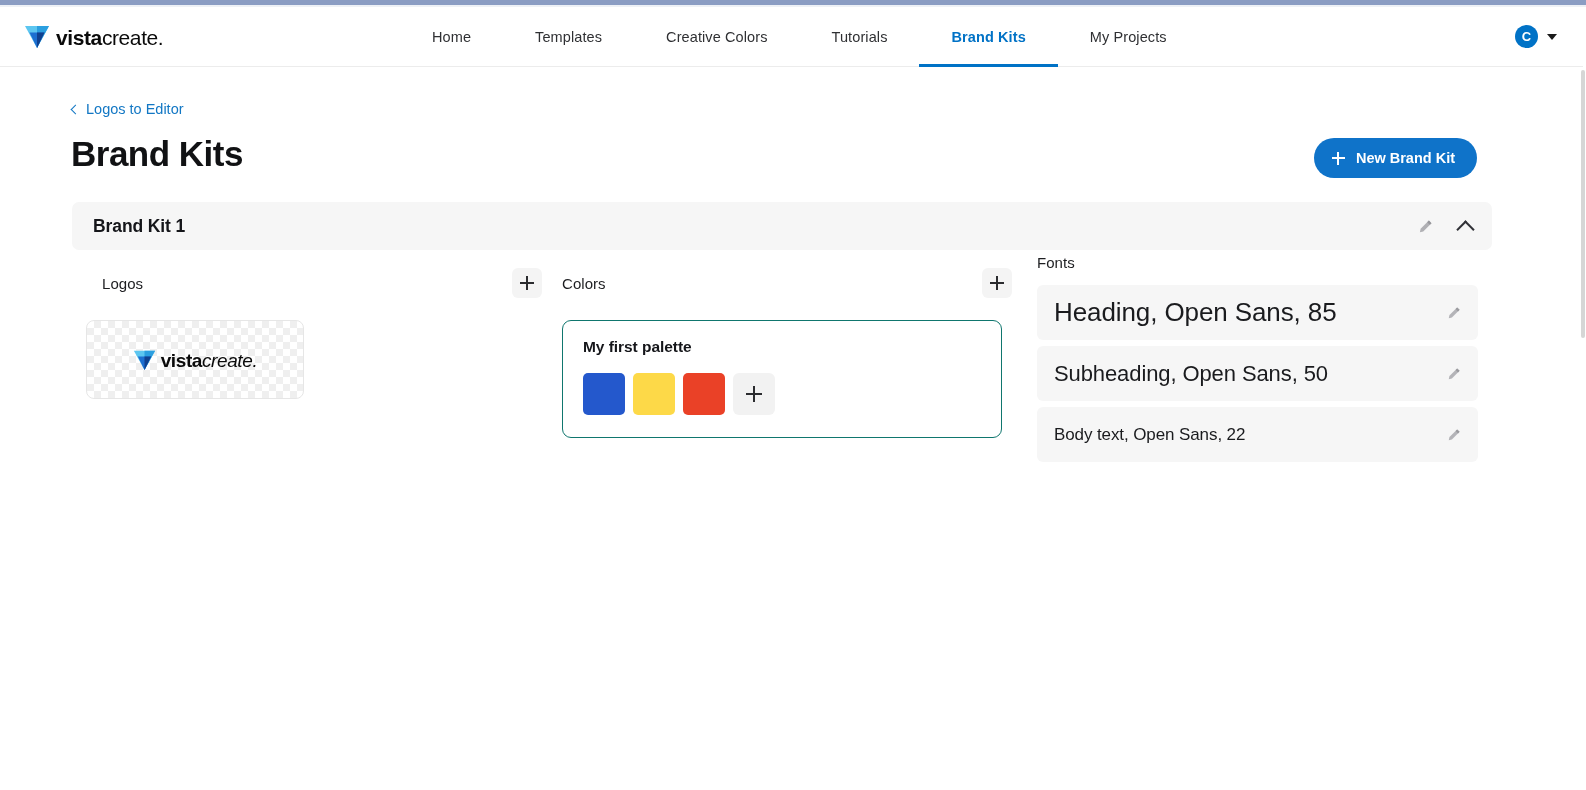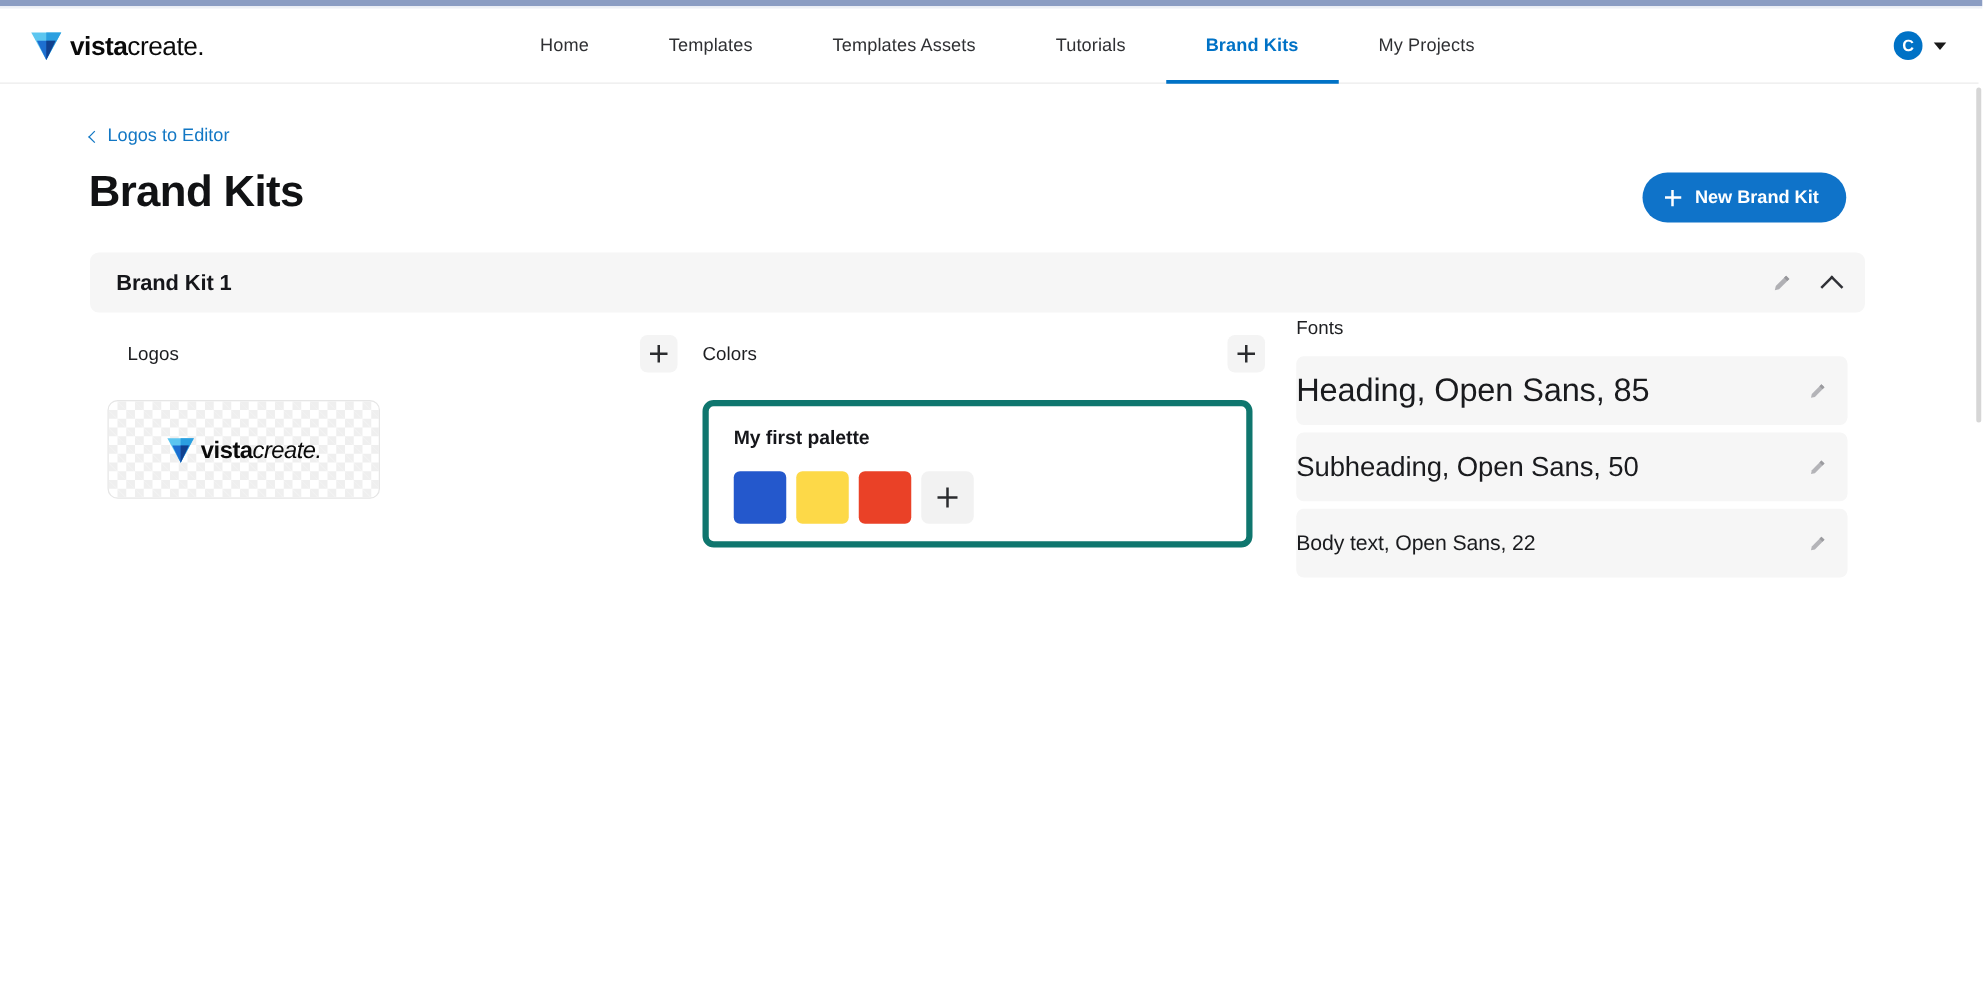--- a/index.html
+++ b/index.html
@@ -337,21 +337,21 @@
   #colors-column {
     position: absolute;
     left: 490px; top: 0;
     width: 450px;
   }
   #colors-column .column-header { width: 450px; padding-top: 10px; justify-content: space-between; }
   #palette-card {
     margin-top: 22px;
     width: 440px;
     height: 118px;
-    border: 5px solid #0f766e;
+    border: 1px solid #0f766e;
     border-radius: 9px;
     background: #ffffff;
     padding: 17px 20px 0 20px;
   }
   #palette-name {
     font-size: 15.5px;
     font-weight: 600;
     color: #15161a;
     letter-spacing: -0.05px;
   }
@@ -402,20 +402,21 @@
     position: relative;
     width: 441px;
     background: #f6f6f6;
     border-radius: 6px;
     margin-bottom: 6px;
     display: flex;
     align-items: center;
     cursor: pointer;
   }
   .font-row .label {
+    margin-left: 17px;
     color: #1a1b1e;
     letter-spacing: -0.1px;
   }
   .font-row-heading { height: 55px; }
   .font-row-heading .label { font-size: 26px; font-weight: 400; }
   .font-row-subheading { height: 55px; }
   .font-row-subheading .label { font-size: 22px; font-weight: 400; }
   .font-row-body { height: 55px; }
   .font-row-body .label { font-size: 17px; font-weight: 400; }
   .font-row .edit-slot {
@@ -445,21 +446,21 @@
         <polygon points="13,3 25,3 13,25" fill="#2b9fe0"></polygon>
         <polygon points="5.5,9.5 20.5,9.5 13,25" fill="#1d6fd0"></polygon>
         <polygon points="13,9.5 20.5,9.5 13,25" fill="#10418f"></polygon>
       </svg>
       <span class="wordmark"><b>vista</b><i>create</i><i>.</i></span>
     </div>
 
     <nav id="primary-nav">
       <div class="nav-item">Home</div>
       <div class="nav-item">Templates</div>
-      <div class="nav-item">Templates Assets</div>
+      <div class="nav-item">Creative Colors</div>
       <div class="nav-item">Tutorials</div>
       <div class="nav-item active">Brand Kits</div>
       <div class="nav-item">My Projects</div>
     </nav>
 
     <div id="user-menu">
       <div id="user-avatar">C</div>
       <div id="user-caret"></div>
     </div>
   </div>

